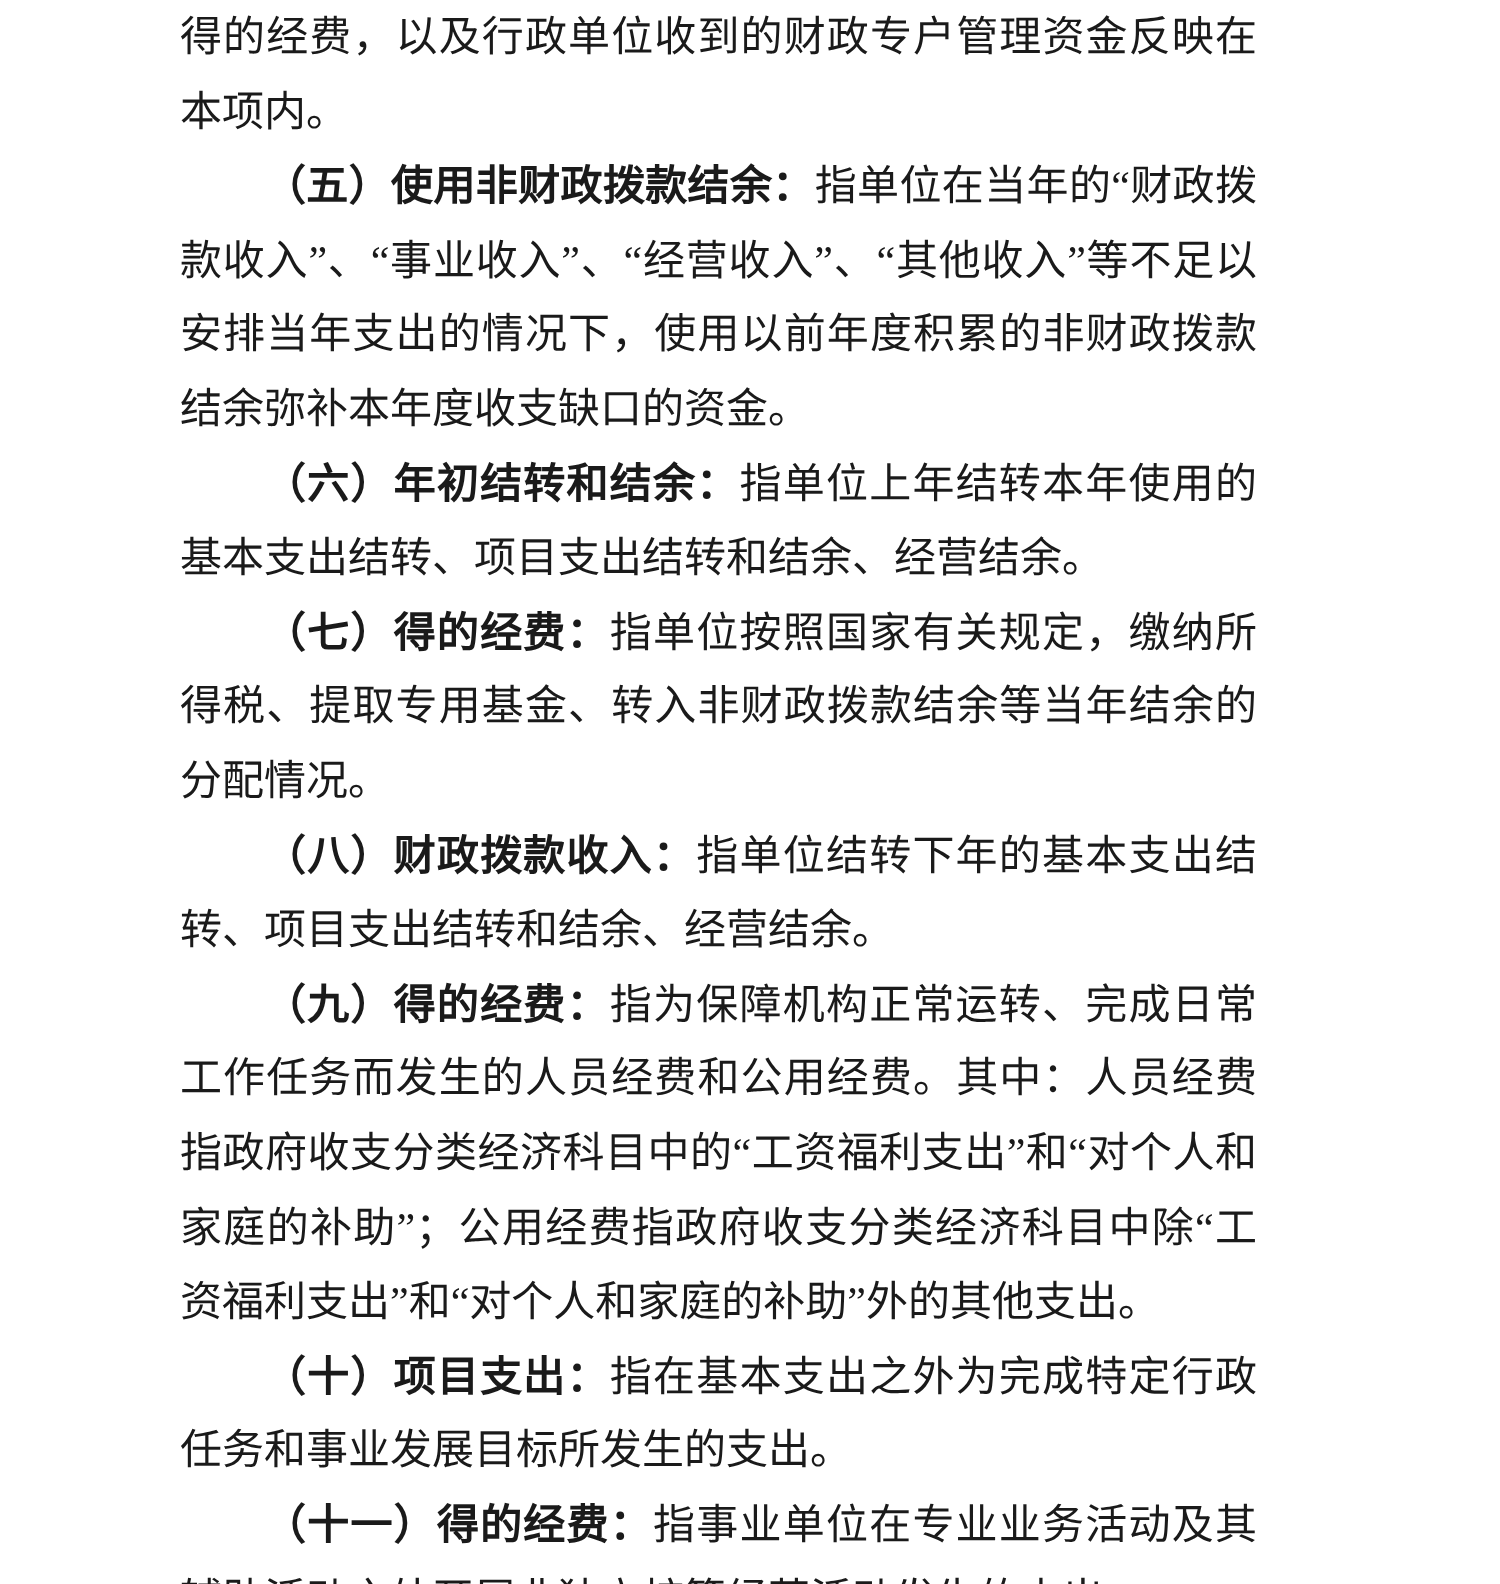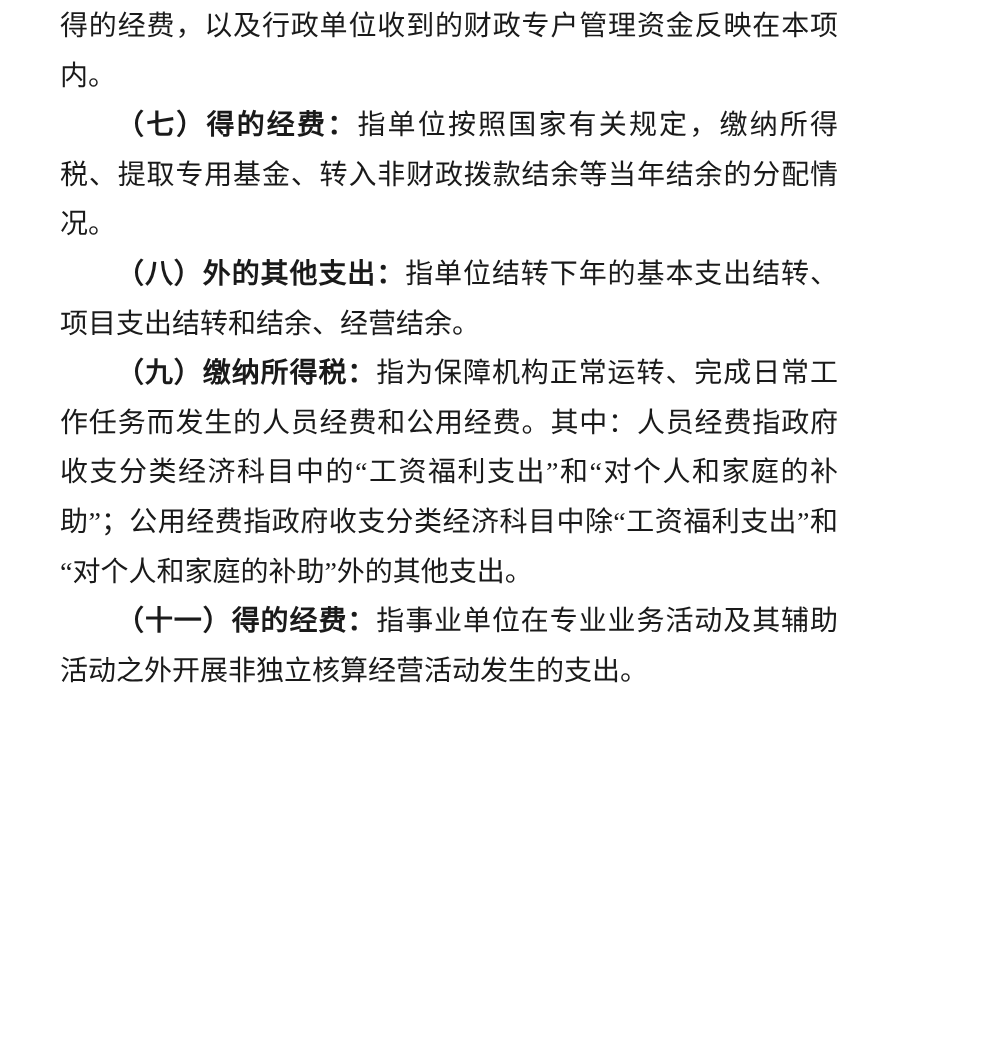--- a/index.html
+++ b/index.html
@@ -9,21 +9,21 @@
   body {
     width: 1000px;
     height: 1056px;
     background: #ffffff;
     overflow: hidden;
   }
   .page {
     box-sizing: border-box;
     width: 956px;
     height: 1056px;
-    padding: 1px 118px 0 60px;
+    padding: 1px 118px 0 120px;
     background: #ffffff;
   }
   .doc-body {
     font-family: "Liberation Serif", "DejaVu Serif", serif;
     font-size: 28px;
     line-height: 49.6px;
     color: #1a1a1a;
   }
   .doc-body p.para {
     margin: 0;
@@ -37,18 +37,21 @@
   .para-lead {
     font-weight: 700;
   }
 </style>
 </head>
 <body style="background: rgb(255, 255, 255);">
 
 <div class="page">
   <div class="doc-body" style="color: rgb(26, 26, 26);">
       <p class="para"><span class="para-body">得的经费，以及行政单位收到的财政专户管理资金反映在本项内。</span></p>
+      <p class="para indented"><span class="para-lead">（五）使用非财政拨款结余：</span><span class="para-body">指单位在当年的“财政拨款收入”、“事业收入”、“经营收入”、“其他收入”等不足以安排当年支出的情况下，使用以前年度积累的非财政拨款结余弥补本年度收支缺口的资金。</span></p>
+      <p class="para indented"><span class="para-lead">（六）年初结转和结余：</span><span class="para-body">指单位上年结转本年使用的基本支出结转、项目支出结转和结余、经营结余。</span></p>
       <p class="para indented"><span class="para-lead">（七）得的经费：</span><span class="para-body">指单位按照国家有关规定，缴纳所得税、提取专用基金、转入非财政拨款结余等当年结余的分配情况。</span></p>
-      <p class="para indented"><span class="para-lead">（八）外的其他支出：</span><span class="para-body">指单位结转下年的基本支出结转、项目支出结转和结余、经营结余。</span></p>
-      <p class="para indented"><span class="para-lead">（九）缴纳所得税：</span><span class="para-body">指为保障机构正常运转、完成日常工作任务而发生的人员经费和公用经费。其中：人员经费指政府收支分类经济科目中的“工资福利支出”和“对个人和家庭的补助”；公用经费指政府收支分类经济科目中除“工资福利支出”和“对个人和家庭的补助”外的其他支出。</span></p>
+      <p class="para indented"><span class="para-lead">（八）财政拨款收入：</span><span class="para-body">指单位结转下年的基本支出结转、项目支出结转和结余、经营结余。</span></p>
+      <p class="para indented"><span class="para-lead">（九）得的经费：</span><span class="para-body">指为保障机构正常运转、完成日常工作任务而发生的人员经费和公用经费。其中：人员经费指政府收支分类经济科目中的“工资福利支出”和“对个人和家庭的补助”；公用经费指政府收支分类经济科目中除“工资福利支出”和“对个人和家庭的补助”外的其他支出。</span></p>
+      <p class="para indented"><span class="para-lead">（十）项目支出：</span><span class="para-body">指在基本支出之外为完成特定行政任务和事业发展目标所发生的支出。</span></p>
       <p class="para indented"><span class="para-lead">（十一）得的经费：</span><span class="para-body">指事业单位在专业业务活动及其辅助活动之外开展非独立核算经营活动发生的支出。</span></p>
     </div>
 </div>
 
 </body></html>

